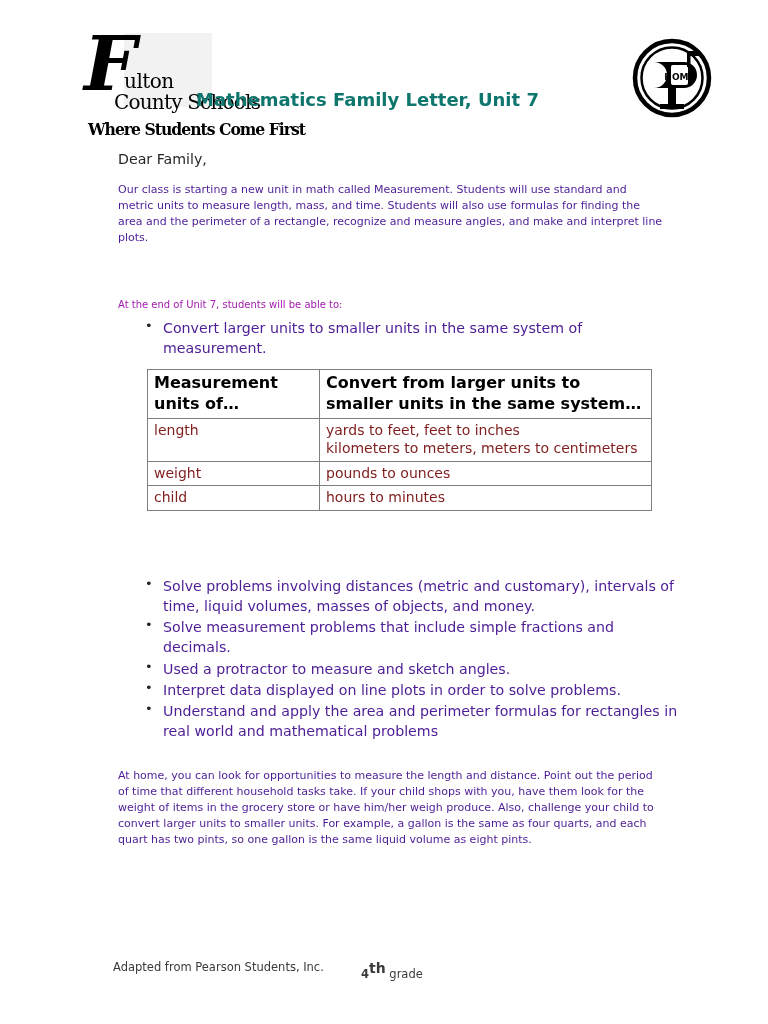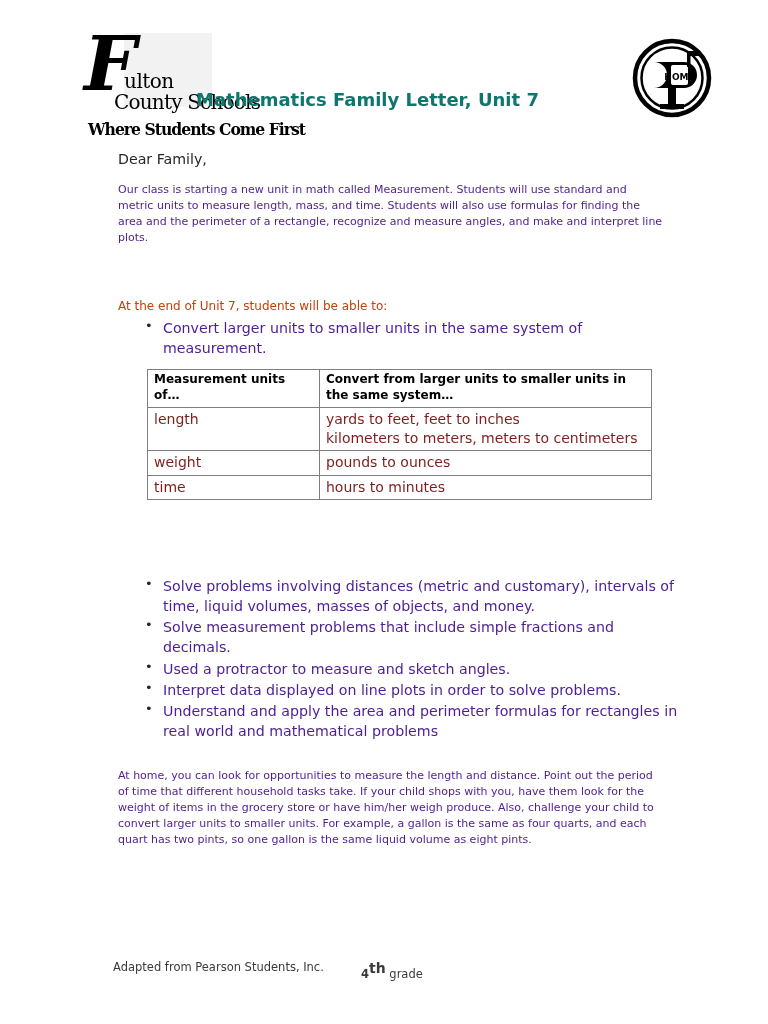--- a/index.html
+++ b/index.html
@@ -121,23 +121,23 @@
     margin: 0 0 20px 0;
   }
   .para {
     font-size: 11px;
     line-height: 1.46;
     color: #4c1d95;
     margin: 0 0 22px 0;
     text-align: left;
   }
   .lead-in {
-    font-size: 12px;
+    font-size: 10px;
     line-height: 1.2;
-    color: #c2410c;
+    color: #a21caf;
     margin: 0 0 4px 0;
   }
 
   ul.bullets {
     list-style: none;
     margin: 0;
     padding: 0;
   }
   ul.bullets li {
     position: relative;
@@ -173,21 +173,21 @@
     border: 1px solid #7f7f7f;
     padding: 2px 6px 3px 6px;
     font-size: 14px;
     line-height: 1.33;
     color: #7f1d1d;
     vertical-align: top;
   }
   table.conv tr.head td {
     font-weight: 700;
     color: #000000;
-    font-size: 12px;
+    font-size: 16px;
     line-height: 1.33;
   }
   table.conv col.c1 { width: 172px; }
   table.conv col.c2 { width: 332px; }
 
   
   .bullets-top {
     position: absolute;
     left: 118px;
     top: 318px;
@@ -320,21 +320,21 @@
         </tr>
         <tr>
           <td>length</td>
           <td class="multi">yards to feet, feet to inches<br>kilometers to meters, meters to centimeters</td>
         </tr>
         <tr>
           <td>weight</td>
           <td>pounds to ounces</td>
         </tr>
         <tr>
-          <td>time</td>
+          <td>child</td>
           <td>hours to minutes</td>
         </tr>
       </tbody>
     </table>
   </div>
 
   <div class="bullets-bottom">
     <ul class="bullets">
       <li>Solve problems involving distances (metric and customary), intervals of time, liquid volumes, masses of objects, and money.</li>
       <li>Solve measurement problems that include simple fractions and decimals.</li>

